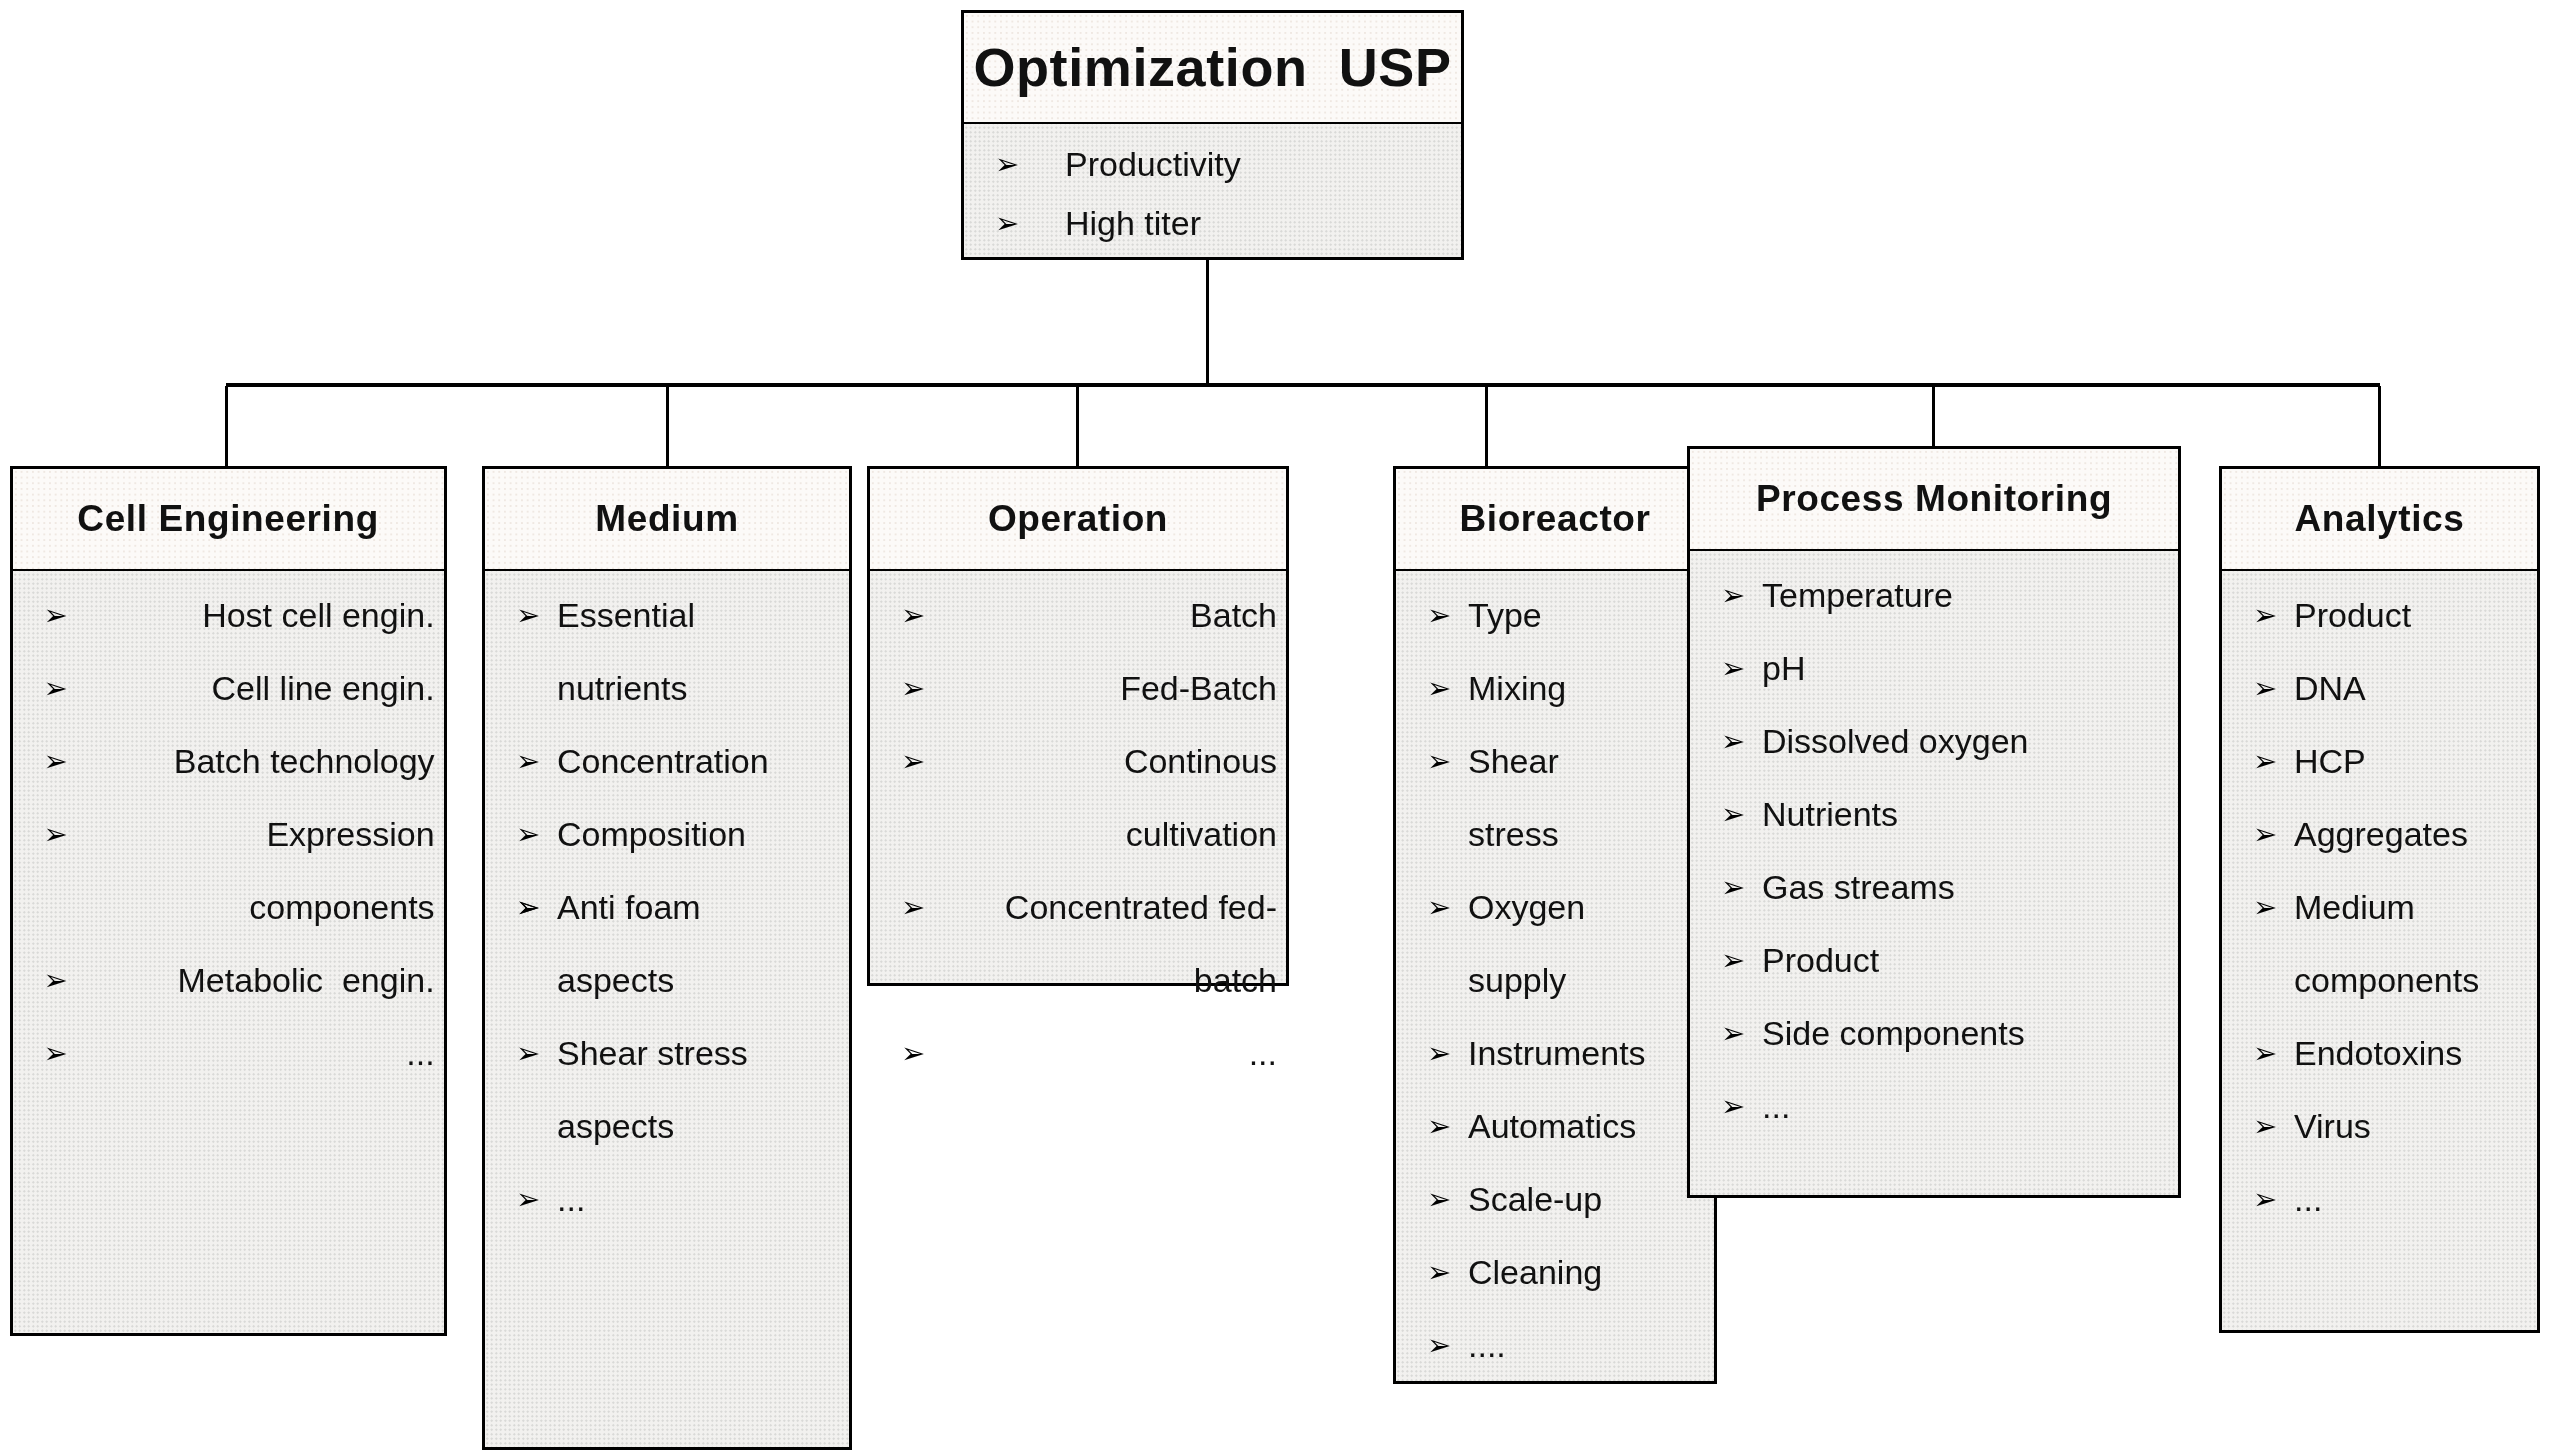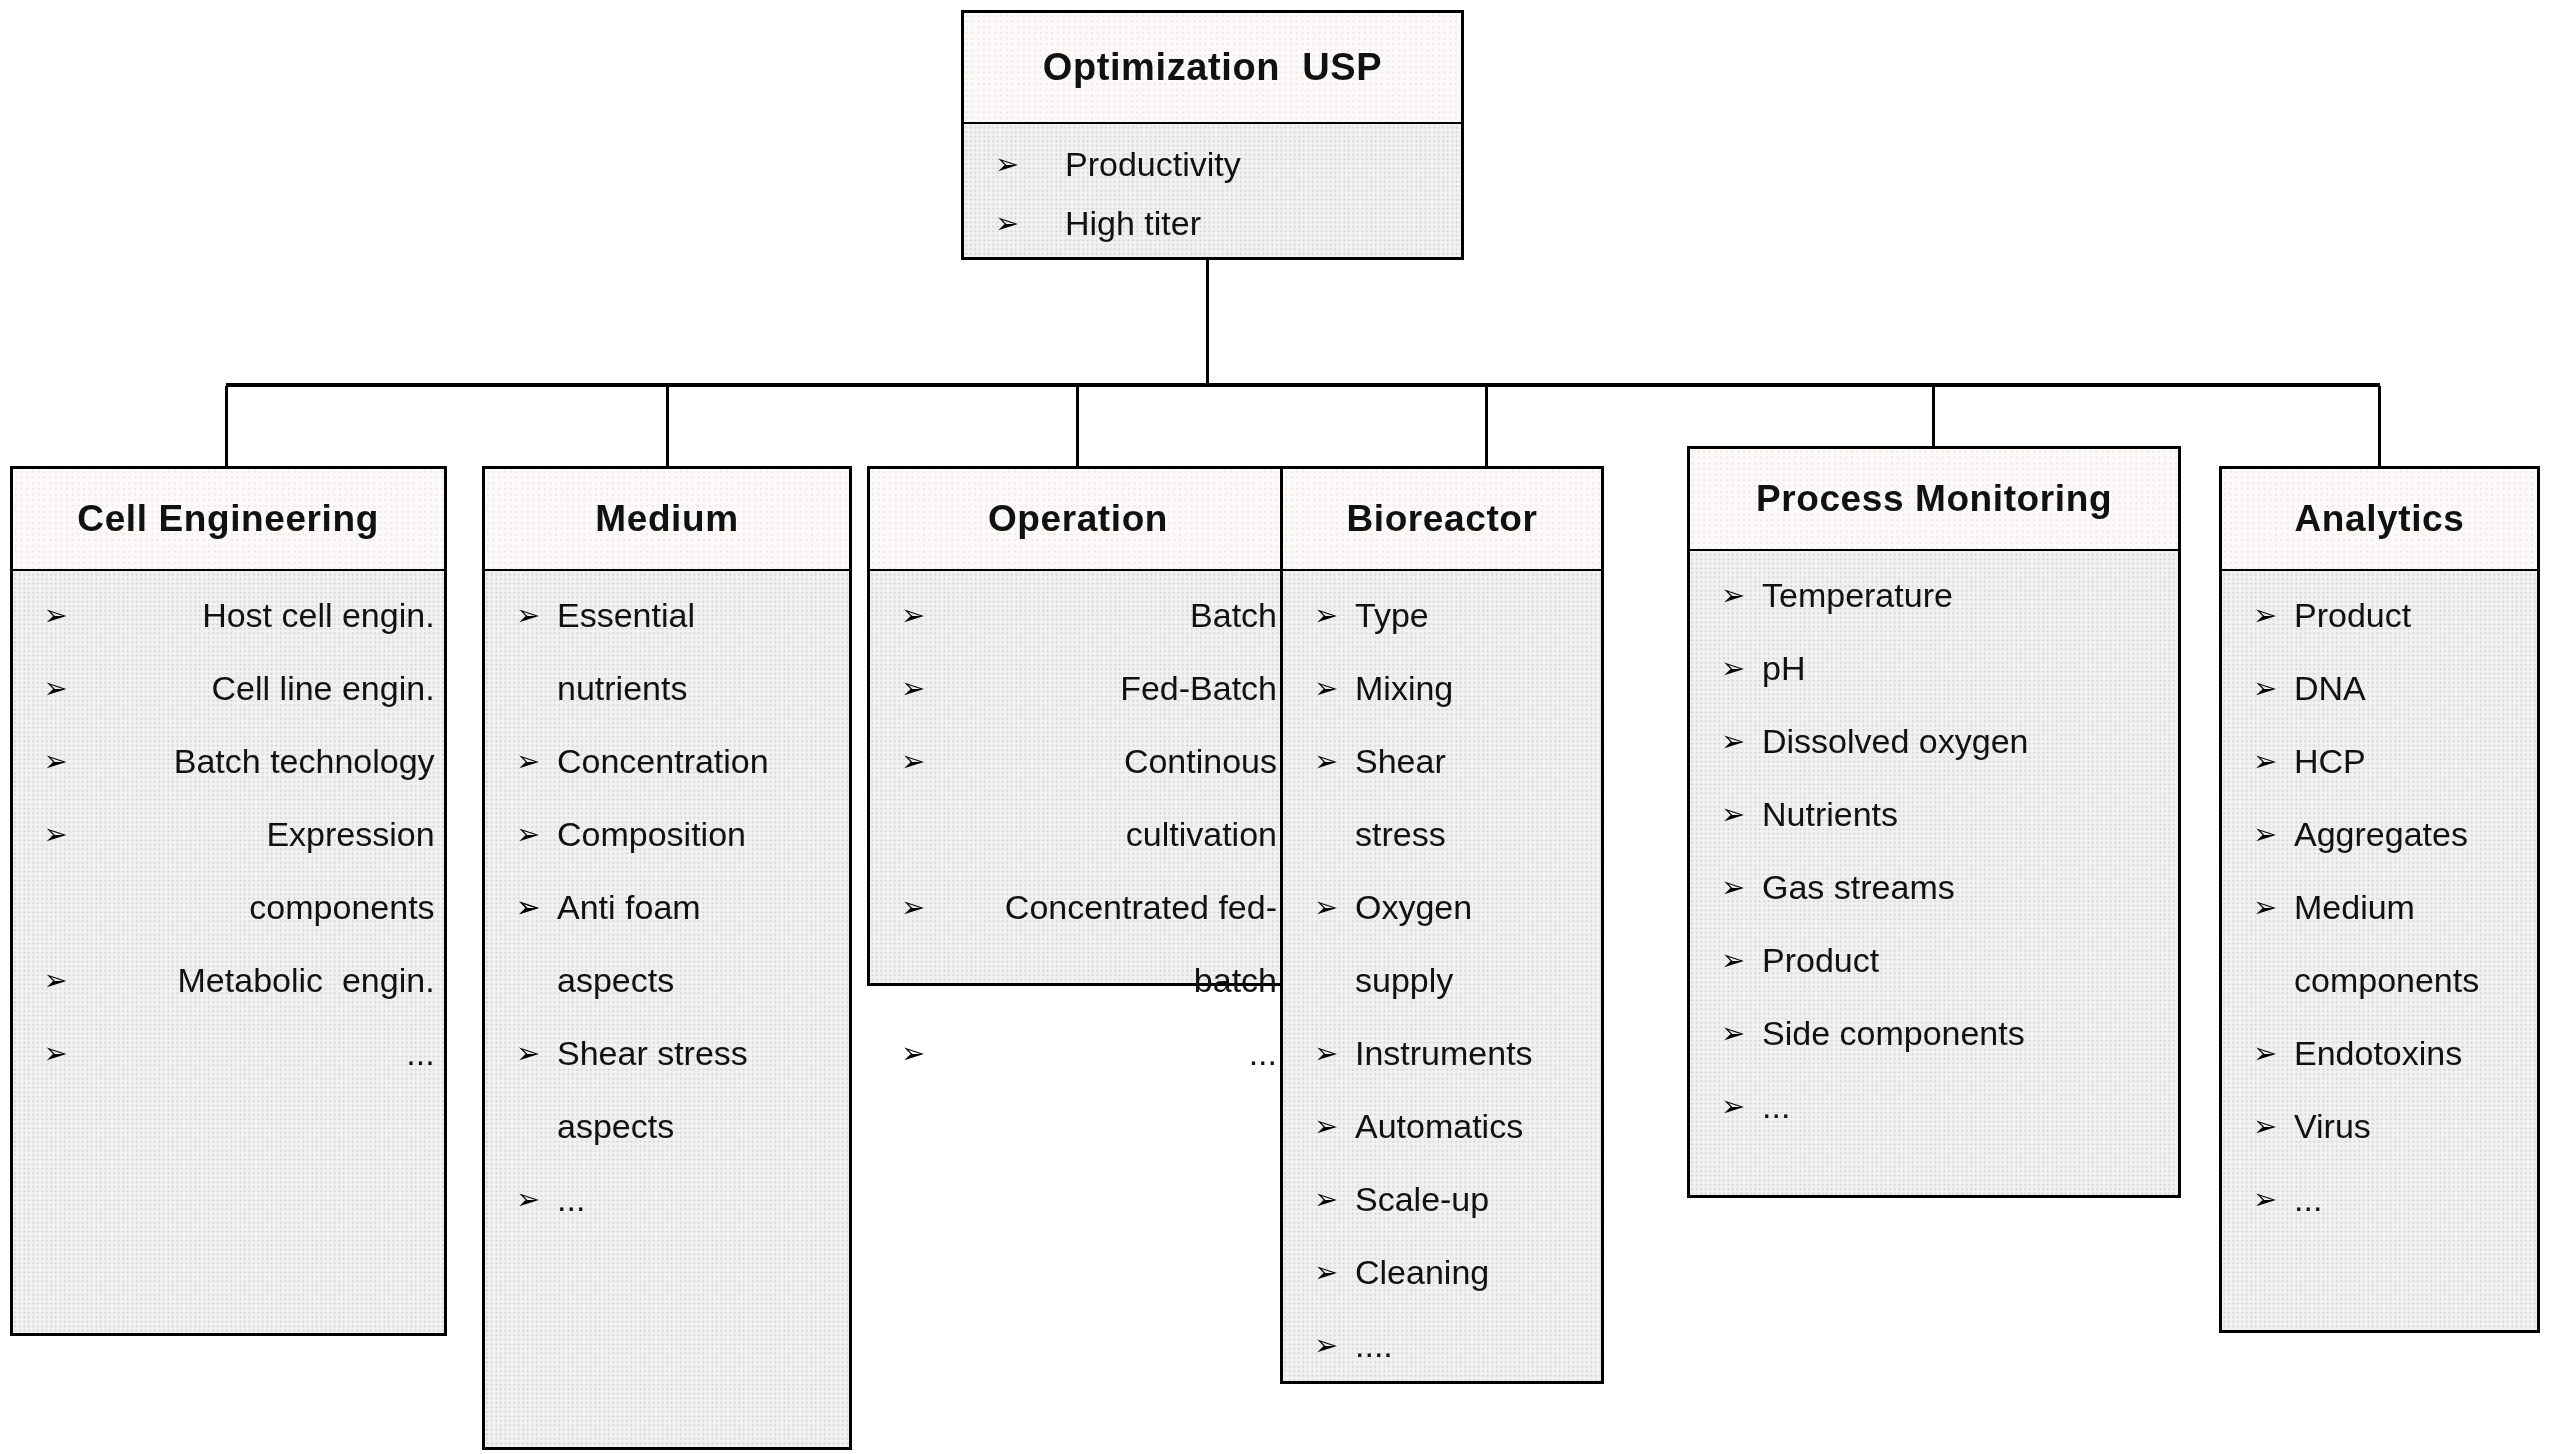--- a/index.html
+++ b/index.html
@@ -29,21 +29,21 @@
     align-items: center;
     justify-content: center;
     font-weight: bold;
     white-space: pre;
     background-color: #fcfaf8;
     background-image: radial-gradient(#efe8e2 1px, rgba(0,0,0,0) 1px);
     background-size: 5.7px 5.7px;
     letter-spacing: 0.6px;
   }
   .branch .hd { height: 102px; font-size: 37px; }
-  .root   .hd { height: 111px; font-size: 38px; }
+  .root   .hd { height: 111px; font-size: 54px; }
 
   .node ul {
     margin: 0;
     padding: 7.7px 9px 0 31px;
     list-style: none;
   }
   .node li {
     position: relative;
     padding-left: 41px;
     line-height: 73px;
@@ -59,21 +59,21 @@
     font-size: 29px;
     color: #000000;
   }
   .item-text { white-space: pre-wrap; }
 
   
   .root { left: 961px; top: 9.6px;  width: 503px; height: 250px; }
   .c1   { left: 9.6px;   top: 466px; width: 437px; height: 870px; text-align: right; }
   .c2   { left: 482px;  top: 466px; width: 370px; height: 984px; }
   .c3   { left: 867px; top: 466px; width: 422px; height: 520px; text-align: right;  }
-  .c4   { left: 1280px; top: 466px; width: 324px; height: 918px; }
+  .c4   { left: 1393px; top: 466px; width: 324px; height: 918px; }
   .c5   { left: 1687px; top: 446px; width: 494px; height: 752px; }
   .c6   { left: 2219px; top: 466px; width: 321px; height: 867px; }
 
   
   .line { position: absolute; background: #000000; }
   .riser { left: 1206px; top: 257px; width: 2.6px; height: 128px; }
   .hline { left: 226px;  top: 383px; width: 2154px; height: 3.8px; }
   .drop  { top: 386px; width: 2.6px; height: 82px; }
   .d1 { left: 225px; }
   .d2 { left: 666px; }

